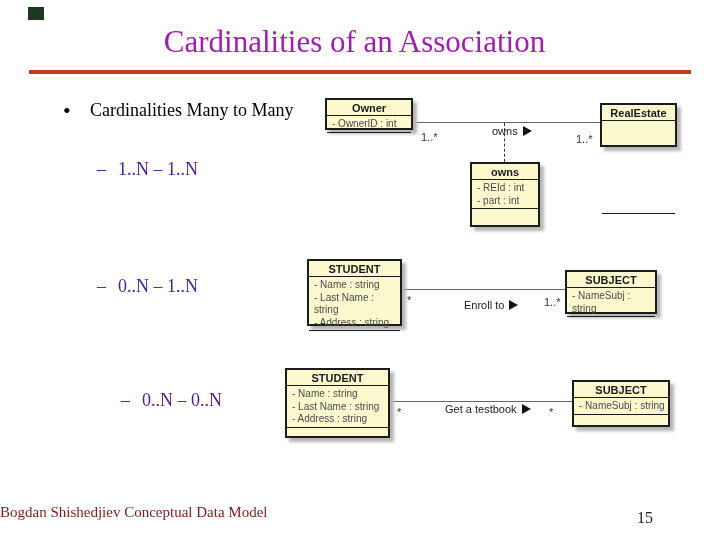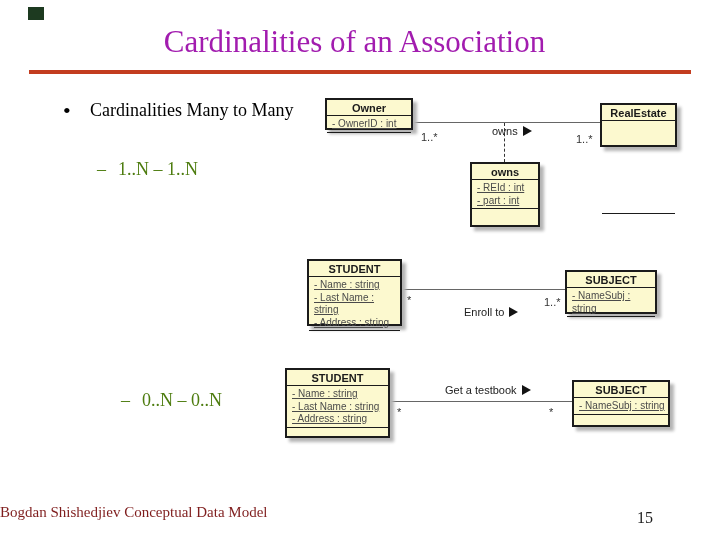--- a/index.html
+++ b/index.html
@@ -14,36 +14,36 @@
   #page-title {
     position:absolute; left:0; top:24px; width:709px; text-align:center;
     font-size:31px; color:#a21caf; letter-spacing:0px;
   }
   #title-rule { position:absolute; left:29px; top:70px; width:662px; height:4px;
     background:var(--accent-rule, #c33d20); }
   
   #bullet-item { position:absolute; left:63px; top:96px; width:250px; display:flex; }
   #bullet-glyph { font-size:22px; line-height:29px; width:27px; }
   #bullet-text { font-size:18px; line-height:29px; width:220px; color:#000; }
-  .sub-bullet { position:absolute; left:97px; font-size:18px; line-height:22px; color:#4d7c0f; }
+  .sub-bullet { position:absolute; left:97px; font-size:18px; line-height:22px; color:#4c1d95; }
   .sub-bullet .dash-glyph { display:inline-block; width:21px; }
   #sub-bullet-1 { top:158px; }
   #sub-bullet-2 { top:275px; }
   #sub-bullet-3 { top:389px;margin-left:24px; }
   
   .uml-box {
     position:absolute; background:var(--uml-fill, #fcf9cf);
     border:2px solid var(--uml-border, #1b1b1b);
     box-shadow:4px 4px 3px #b5b5b5;
     display:flex; flex-direction:column; box-sizing:border-box;
     font-family:"Liberation Sans", sans-serif;
   }
   .uml-title { font-weight:bold; font-size:11px; color:#1a1a1a; text-align:center;
     padding:2px 2px 1px; border-bottom:1px solid #1b1b1b; }
-  .uml-attrs { font-size:10px; line-height:12.5px; color:#4a4a4a; padding:2px 3px 1px 5px;text-decoration:underline; }
+  .uml-attrs { font-size:10px; line-height:12.5px; color:#4a4a4a; padding:2px 3px 1px 5px; }
   .uml-empty { border-top:1px solid #1b1b1b; flex:1; min-height:4px; }
   .uml-empty.first { border-top:none; }
   
   .assoc-line { position:absolute; height:1px; background:#666; }
   .assoc-label { position:absolute; display:flex; align-items:center; gap:5px;
     font-family:"Liberation Sans", sans-serif; font-size:11px; color:#222; }
   .dir-arrow { width:0; height:0; border-left:9px solid #141414;
     border-top:5px solid transparent; border-bottom:5px solid transparent; }
   .multiplicity { position:absolute; font-family:"Liberation Sans", sans-serif;
     font-size:11px; color:#333; }
@@ -64,20 +64,21 @@
 
   <div id="page-title">Cardinalities of an Association</div>
   <div id="title-rule"></div>
 
   <div id="bullet-item">
     <span id="bullet-glyph">•</span>
     <span id="bullet-text">Cardinalities Many to Many</span>
   </div>
 
   <div class="sub-bullet" id="sub-bullet-1"><span class="dash-glyph">–</span><span>1..N – 1..N</span></div>
+  <div class="sub-bullet" id="sub-bullet-2"><span class="dash-glyph">–</span><span>0..N – 1..N</span></div>
   <div class="sub-bullet" id="sub-bullet-3"><span class="dash-glyph">–</span><span>0..N – 0..N</span></div>
 
   <div class="assoc-line" style="left:413px; top:122px; width:187px;"></div>
   <div id="dashed-link"></div>
 
   <div class="uml-box" style="left:325px; top:98px; width:88px; height:32px;">
     <div class="uml-title">Owner</div>
     <div class="uml-attrs">
         <div>- OwnerID : int</div>
       </div>
@@ -119,21 +120,21 @@
   </div>
 
   <div class="uml-box" style="left:565px; top:270px; width:92px; height:44px;">
     <div class="uml-title">SUBJECT</div>
     <div class="uml-attrs">
         <div>- NameSubj : string</div>
       </div>
     <div class="uml-empty"></div>
   </div>
 
-  <div class="assoc-label" style="left:464px; top:306px;">
+  <div class="assoc-label" style="left:464px; top:299px;">
     <span>Enroll to</span>
     <span class="dir-arrow"></span>
   </div>
   <div class="multiplicity" style="left:407px; top:294px;">*</div>
   <div class="multiplicity" style="left:544px; top:296px;">1..*</div>
 
   <div class="assoc-line" style="left:390px; top:401px; width:182px;"></div>
 
   <div class="uml-box" style="left:285px; top:368px; width:105px; height:70px;">
     <div class="uml-title">STUDENT</div>
@@ -146,21 +147,21 @@
   </div>
 
   <div class="uml-box" style="left:572px; top:380px; width:98px; height:47px;">
     <div class="uml-title">SUBJECT</div>
     <div class="uml-attrs">
         <div>- NameSubj : string</div>
       </div>
     <div class="uml-empty"></div>
   </div>
 
-  <div class="assoc-label" style="left:445px; top:384px;">
+  <div class="assoc-label" style="left:445px; top:403px;">
     <span>Get a testbook</span>
     <span class="dir-arrow"></span>
   </div>
   <div class="multiplicity" style="left:397px; top:406px;">*</div>
   <div class="multiplicity" style="left:549px; top:406px;">*</div>
 
   <div id="footer-credit">Bogdan Shishedjiev Conceptual Data Model</div>
   <div id="page-number">15</div>
 
 </div>

